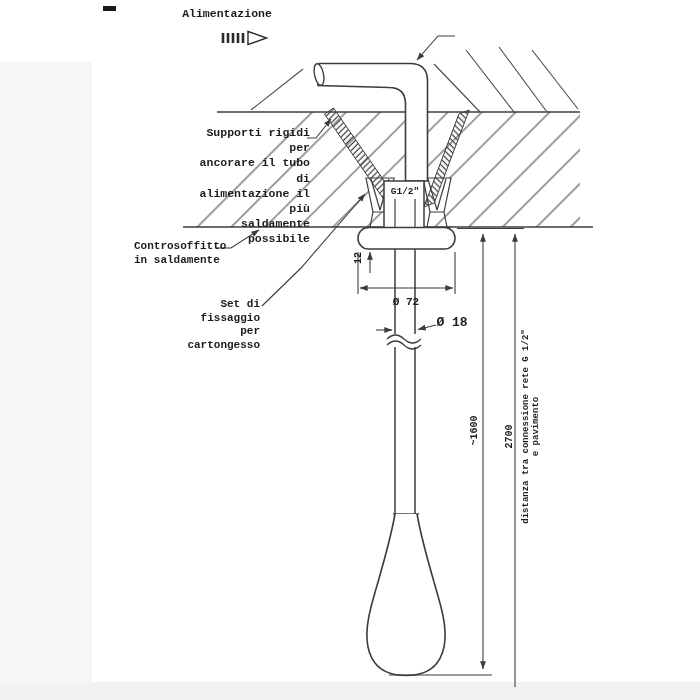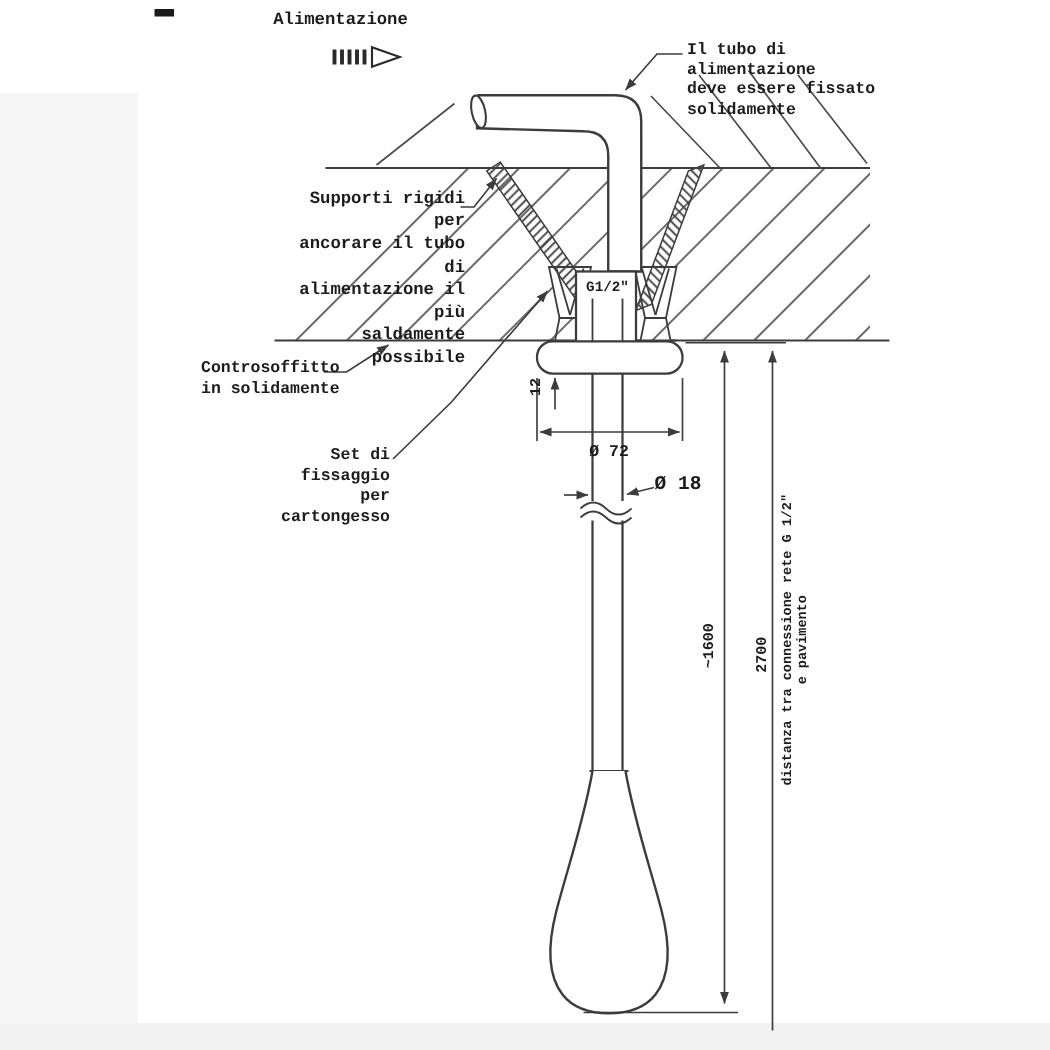--- a/index.html
+++ b/index.html
@@ -128,30 +128,27 @@
     <line x1="223" y1="33" x2="223" y2="43" stroke-width="2.6"></line>
     <line x1="228" y1="33" x2="228" y2="43" stroke-width="2.6"></line>
     <line x1="233" y1="33" x2="233" y2="43" stroke-width="2.6"></line>
     <line x1="238" y1="33" x2="238" y2="43" stroke-width="2.6"></line>
     <line x1="243" y1="33" x2="243" y2="43" stroke-width="2.6"></line>
     <path d="M248,31.5 L266.5,38 L248,44.5 Z" fill="#ffffff" stroke-width="1.4"></path>
   </g>
 </svg>
 
 <div class="lbl" id="lbl-alimentazione">Alimentazione</div>
-<div class="lbl" id="lbl-tubo">Il tubo di alimentazione
-deve essere fissato
-solidamente</div>
 <div class="lbl" id="lbl-supporti">Supporti rigidi per
 ancorare il tubo di
 alimentazione il più
 saldamente
 possibile</div>
 <div class="lbl" id="lbl-controsoffitto">Controsoffitto
-in solidamente</div>
+in saldamente</div>
 <div class="lbl" id="lbl-set">Set di fissaggio
 per cartongesso</div>
 <div class="lbl" id="lbl-g12">G1/2"</div>
 <div class="lbl rot" id="dim-12">12</div>
 <div class="lbl" id="dim-72">Ø 72</div>
 <div class="lbl" id="dim-18">Ø 18</div>
 <div class="lbl rot" id="dim-1600">~1600</div>
 <div class="lbl rot" id="dim-2700">2700</div>
 <div class="lbl rot" id="dim-note">distanza tra connessione rete G 1/2" e pavimento</div>
 

